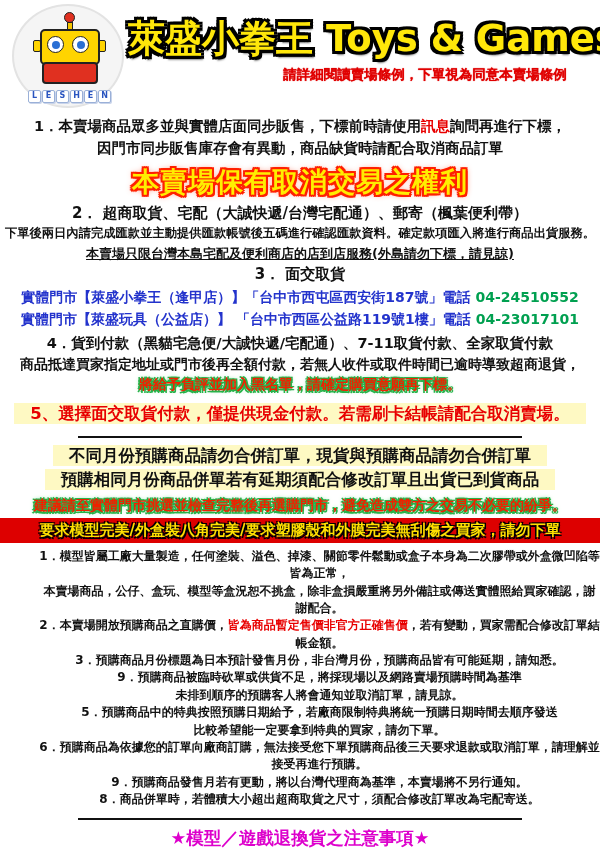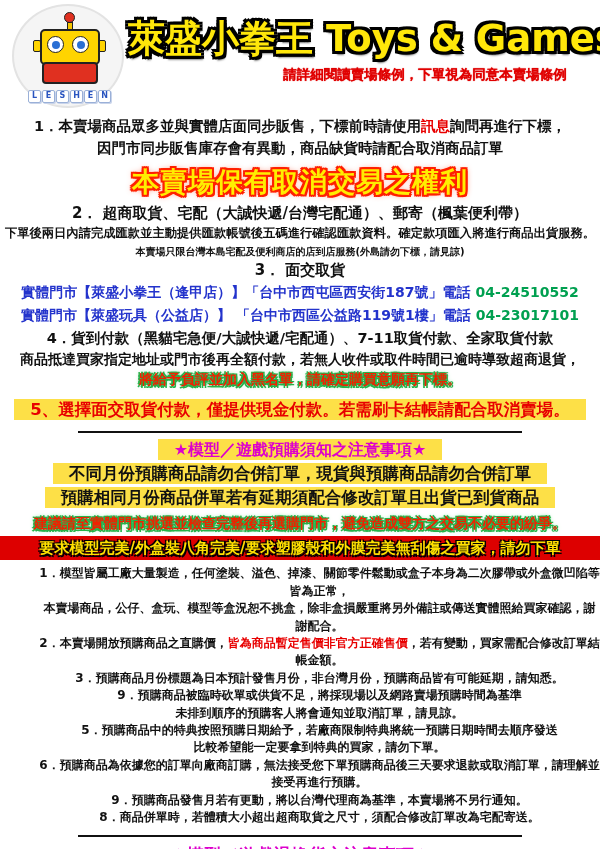--- a/index.html
+++ b/index.html
@@ -66,21 +66,21 @@
                  2px 2px 0 #ff2000,0 -2px 0 #ff2000,0 2px 0 #ff2000,
                 -2px 0 0 #ff2000,2px 0 0 #ff2000,0 0 6px #ff5030;
   }
   .remit { font-size:12.3px; line-height:1.6; }
   .store { font-size:14px; line-height:1.6; }
   .green-glow {
     color:#ee2200;
     text-shadow:-1.5px -1.5px 0 #27b24a,1.5px -1.5px 0 #27b24a,
                 -1.5px 1.5px 0 #27b24a,1.5px 1.5px 0 #27b24a,0 0 4px #5ad37f;
   }
-  .yellow-hl { background:#fde047; display:inline; padding:1px 16px; }
+  .yellow-hl { background:#fef9c3; display:inline; padding:1px 16px; }
   .item5 { font-size:16.5px; margin-top:8px; line-height:1.5; }
   .magenta { color:#dd00cc; }
   .hr { width:74%; margin:9px auto 6px auto; border-top:2px solid #111; }
   .pre-header { font-size:16px; line-height:1.4; }
   .pre-hl { font-size:16.5px; line-height:1.45; }
   .red-band {
     background:#dd0000; color:#ffe000; font-size:15px; line-height:1.5;
     padding:1px 0; margin-top:3px; white-space:nowrap;
     text-shadow:-1.5px -1.5px 0 #000,1.5px -1.5px 0 #000,
                 -1.5px 1.5px 0 #000,1.5px 1.5px 0 #000;
@@ -123,21 +123,21 @@
 
   <div class="sec1">
     <span class="black">1．本賣場商品眾多並與實體店面同步販售，下標前時請使用</span><span class="red">訊息</span><span class="black">詢問再進行下標，</span><br>
     <span class="black">因門市同步販售庫存會有異動，商品缺貨時請配合取消商品訂單</span>
   </div>
 
   <div class="line cancel-banner">本賣場保有取消交易之權利</div>
 
   <div class="line black" style="font-size:15px; margin-top:2px;">2．  超商取貨、宅配（大誠快遞/台灣宅配通）、郵寄（楓葉便利帶）</div>
   <div class="line black remit">下單後兩日內請完成匯款並主動提供匯款帳號後五碼進行確認匯款資料。確定款項匯入將進行商品出貨服務。</div>
-  <div class="line black" style="font-size:10px; line-height:1.55;">本賣場只限台灣本島宅配及便利商店的店到店服務(外島請勿下標，請見諒)</div>
+  <div class="line black" style="font-size:13px; line-height:1.55;text-decoration:underline;">本賣場只限台灣本島宅配及便利商店的店到店服務(外島請勿下標，請見諒)</div>
   <div class="line black" style="font-size:15px;">3．  面交取貨</div>
 
   <div class="line store">
     <span class="blue">實體門市【萊盛小拳王（逢甲店）】「台中市西屯區西安街187號」電話</span>
     <span class="green">04-24510552</span>
   </div>
   <div class="line store">
     <span class="blue">實體門市【萊盛玩具（公益店）】 「台中市西區公益路119號1樓」電話</span>
     <span class="green">04-23017101</span>
   </div>
@@ -145,23 +145,20 @@
   <div class="line black" style="font-size:14.5px; margin-top:2px;">4．貨到付款（黑貓宅急便/大誠快遞/宅配通）、7-11取貨付款、全家取貨付款</div>
   <div class="line black" style="font-size:14px;">商品抵達買家指定地址或門市後再全額付款，若無人收件或取件時間已逾時導致超商退貨，</div>
   <div class="line green-glow" style="font-size:14px;">將給予負評並加入黑名單，請確定購買意願再下標。</div>
 
   <div class="line item5">
     <span class="yellow-hl red">5、選擇面交取貨付款，僅提供現金付款。若需刷卡結帳請配合取消賣場。</span>
   </div>
 
   <div class="hr"></div>
 
-  <div class="line pre-header">
-    <span class="yellow-hl magenta">★模型／遊戲預購須知之注意事項★</span>
-  </div>
   <div class="line pre-hl">
     <span class="yellow-hl black">不同月份預購商品請勿合併訂單，現貨與預購商品請勿合併訂單</span>
   </div>
   <div class="line pre-hl">
     <span class="yellow-hl black">預購相同月份商品併單若有延期須配合修改訂單且出貨已到貨商品</span>
   </div>
 
   <div class="line green-glow advice">建議請至實體門市挑選並檢查完整後再選購門市，避免造成雙方之交易不必要的紛爭。</div>
   <div class="line red-band">要求模型完美/外盒裝八角完美/要求塑膠殼和外膜完美無刮傷之買家，請勿下單</div>
 

